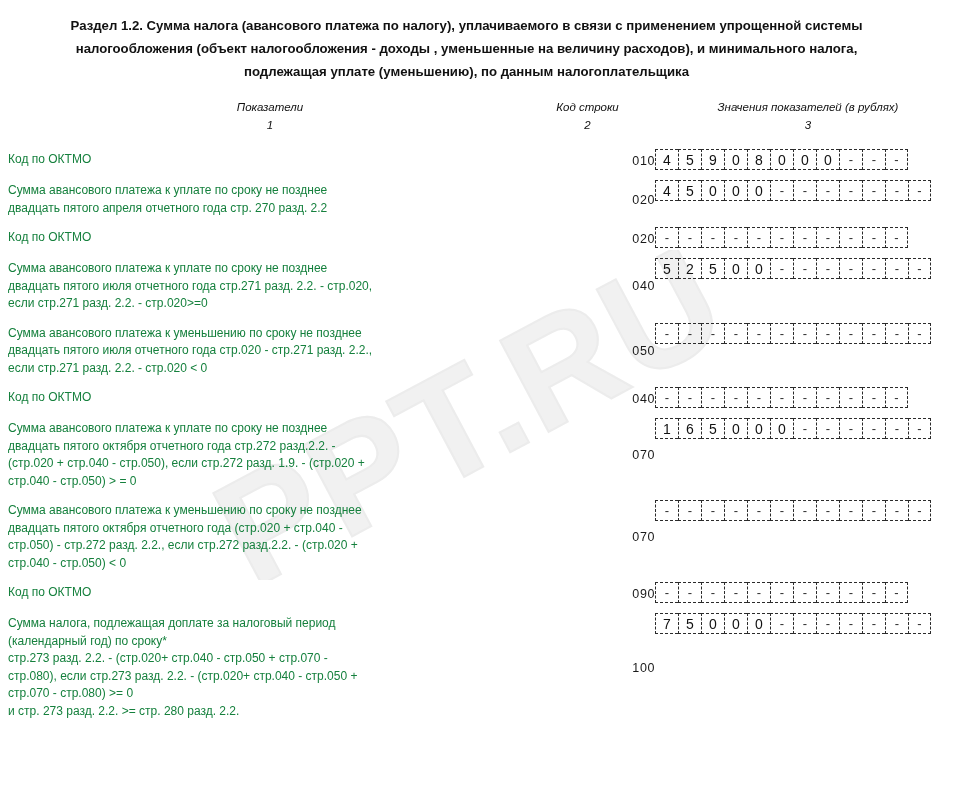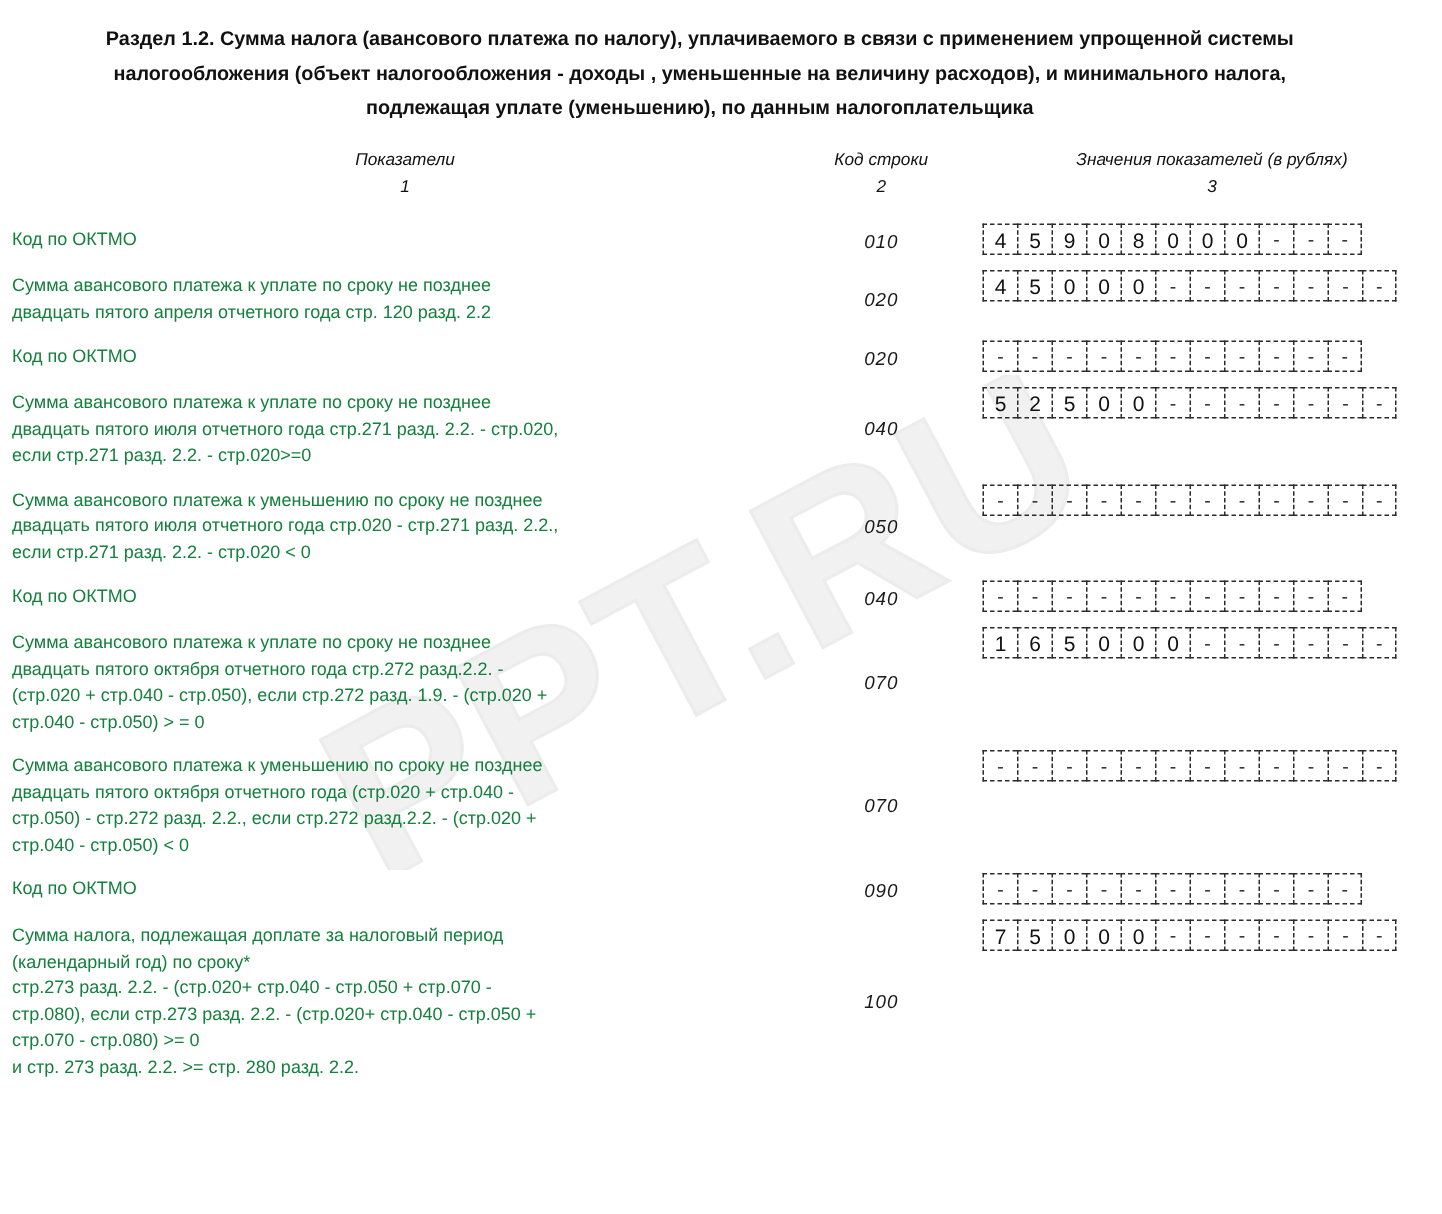--- a/index.html
+++ b/index.html
@@ -101,25 +101,24 @@
     color: #15803d;
     padding: 6px 10px 6px 8px;
     vertical-align: top;
     text-align: left;
   }
   td.cell-label .lbl-line { display: block; white-space: nowrap; }
 
   td.cell-code {
     font-size: 12.5px;
     color: #1a1a1a;
-    text-align: center;
+    text-align: right;
     vertical-align: middle;
     padding: 6px 0;
     letter-spacing: 0.6px;
-    font-style: italic;
   }
 
   td.cell-values {
     vertical-align: top;
     padding: 4px 0 6px 0;
     text-align: left;
   }
 
   
   .boxrow {
@@ -196,21 +195,21 @@
               <span class="bx">0</span>
               <span class="bx dash">-</span>
               <span class="bx dash">-</span>
               <span class="bx dash">-</span>
             </div>
           </td>
         </tr>
         <tr>
           <td class="cell-label">
             <span class="lbl-line">Сумма авансового платежа к уплате по сроку не позднее</span>
-            <span class="lbl-line">двадцать пятого апреля отчетного года стр. 120 разд. 2.2</span>
+            <span class="lbl-line">двадцать пятого апреля отчетного года стр. 270 разд. 2.2</span>
           </td>
           <td class="cell-code">020</td>
           <td class="cell-values">
             <div class="boxrow">
               <span class="bx">4</span>
               <span class="bx">5</span>
               <span class="bx">0</span>
               <span class="bx">0</span>
               <span class="bx">0</span>
               <span class="bx dash">-</span>

